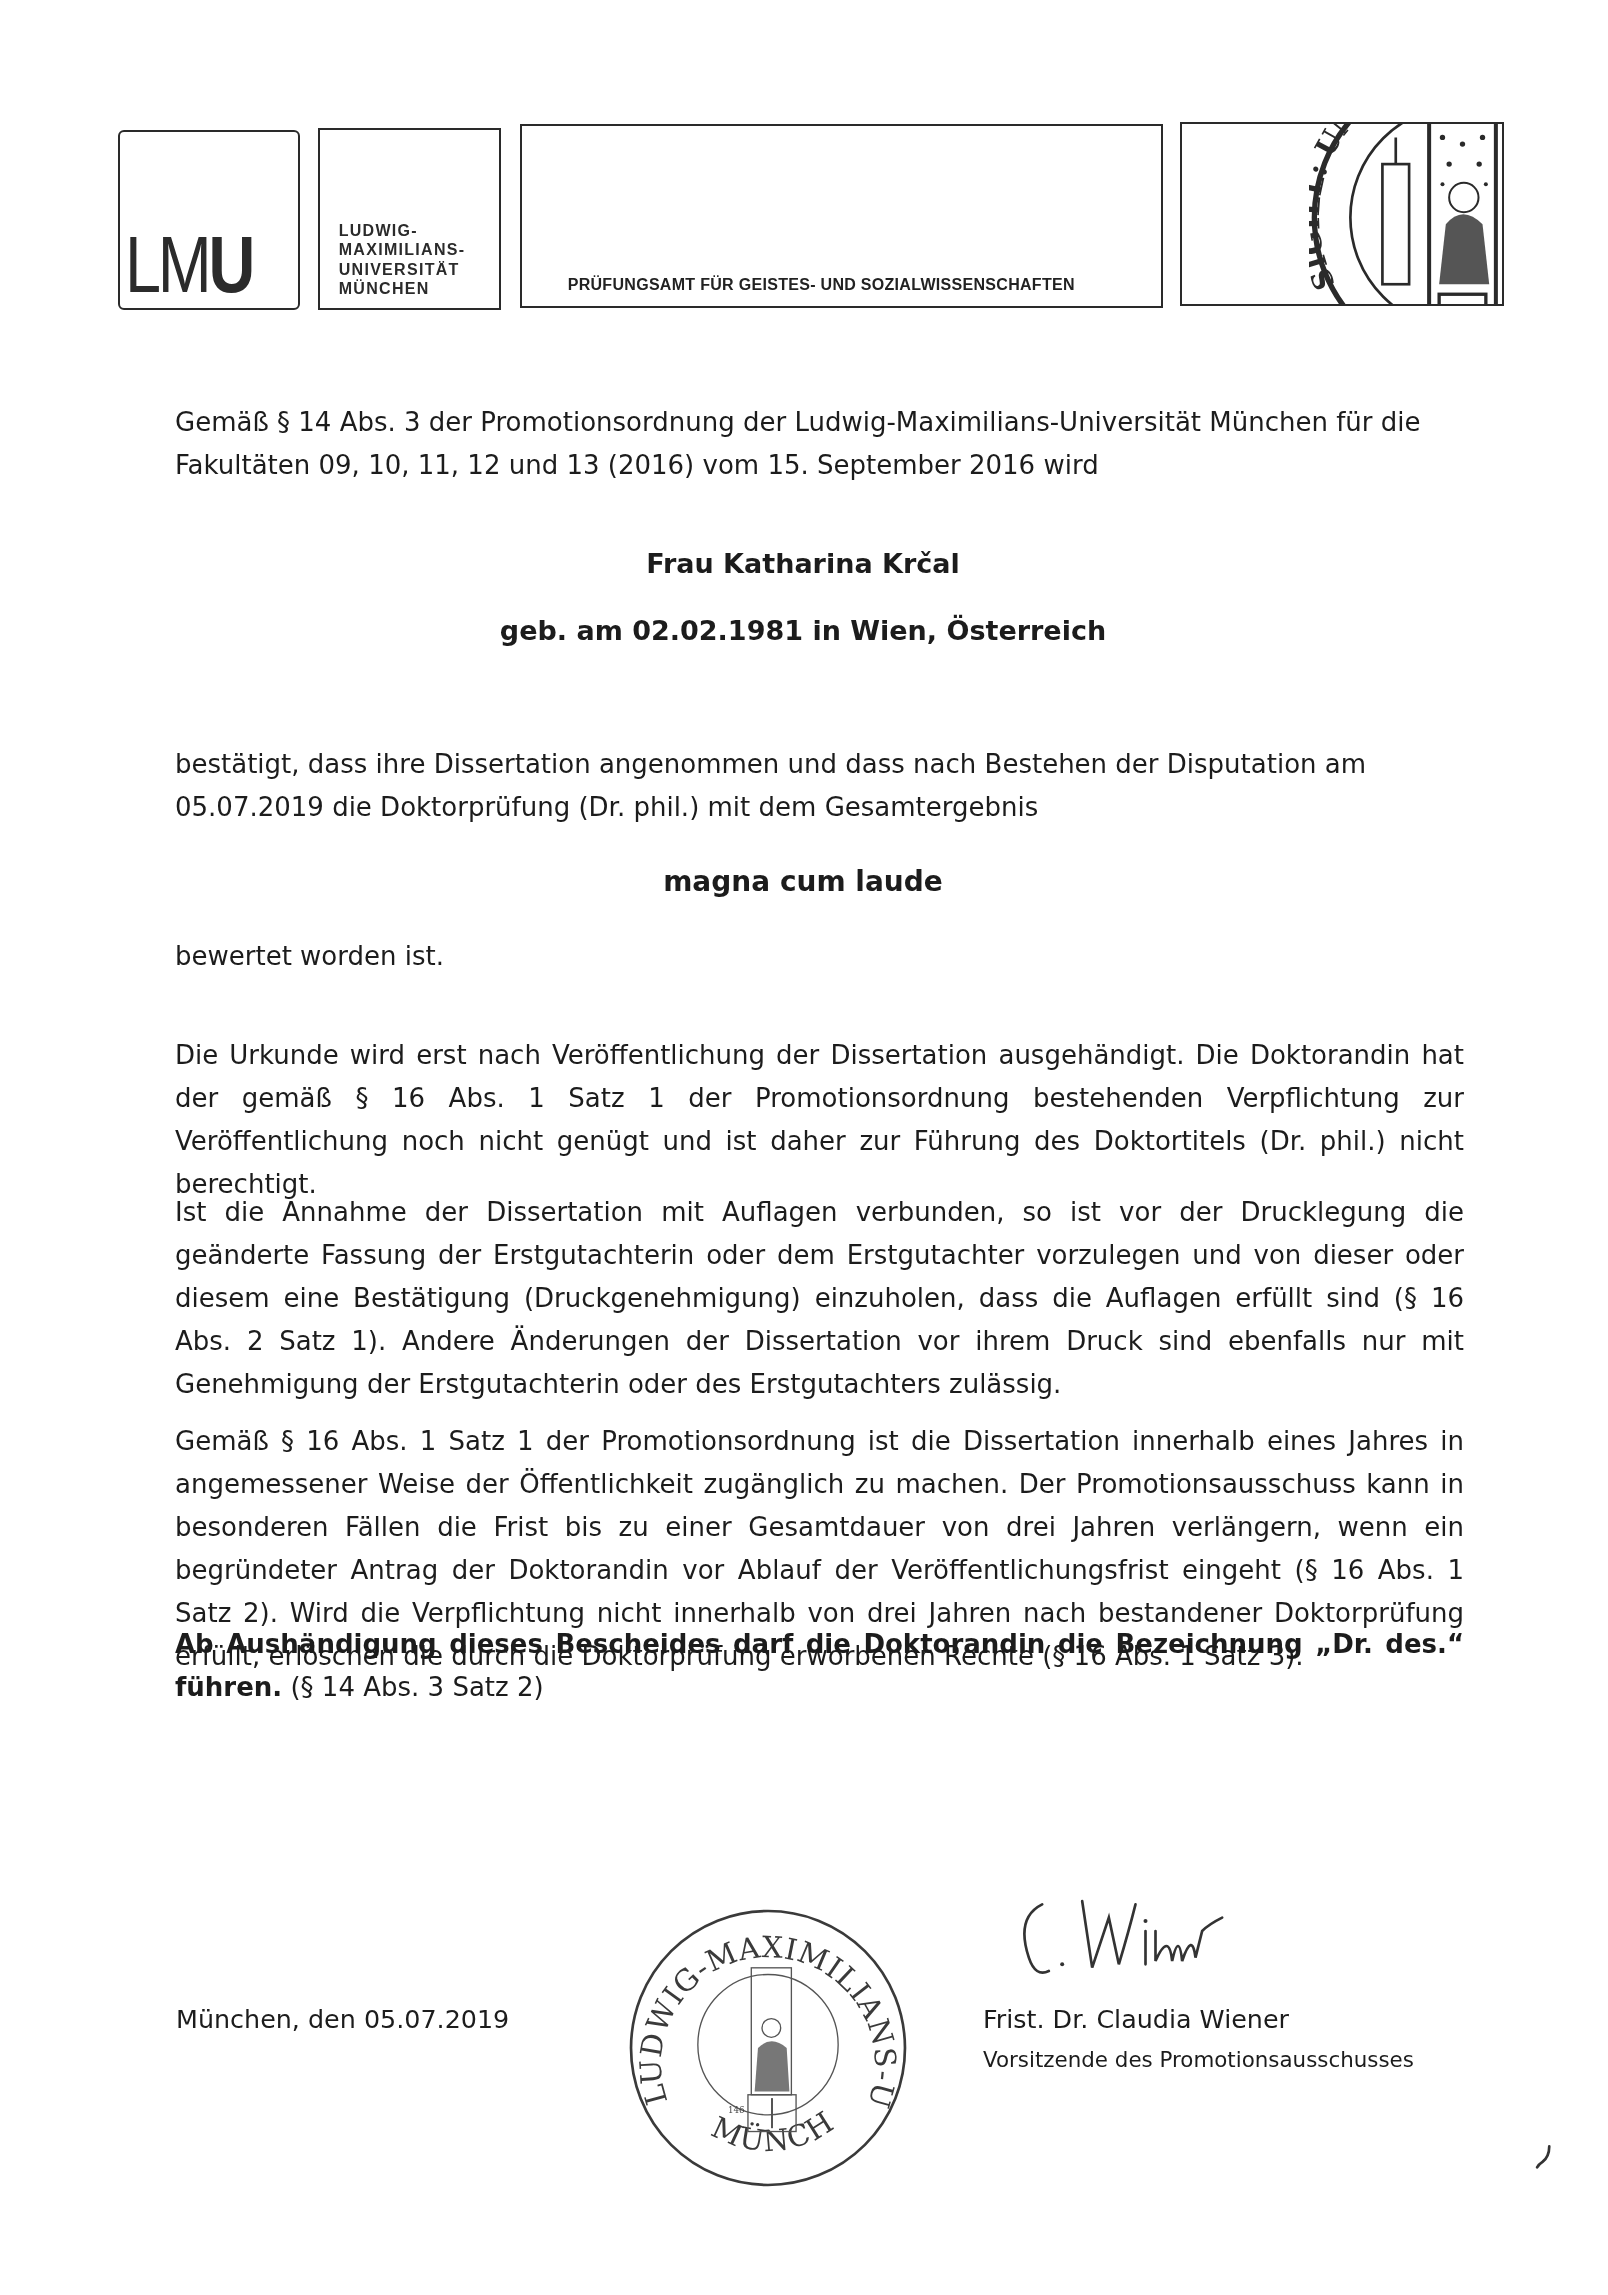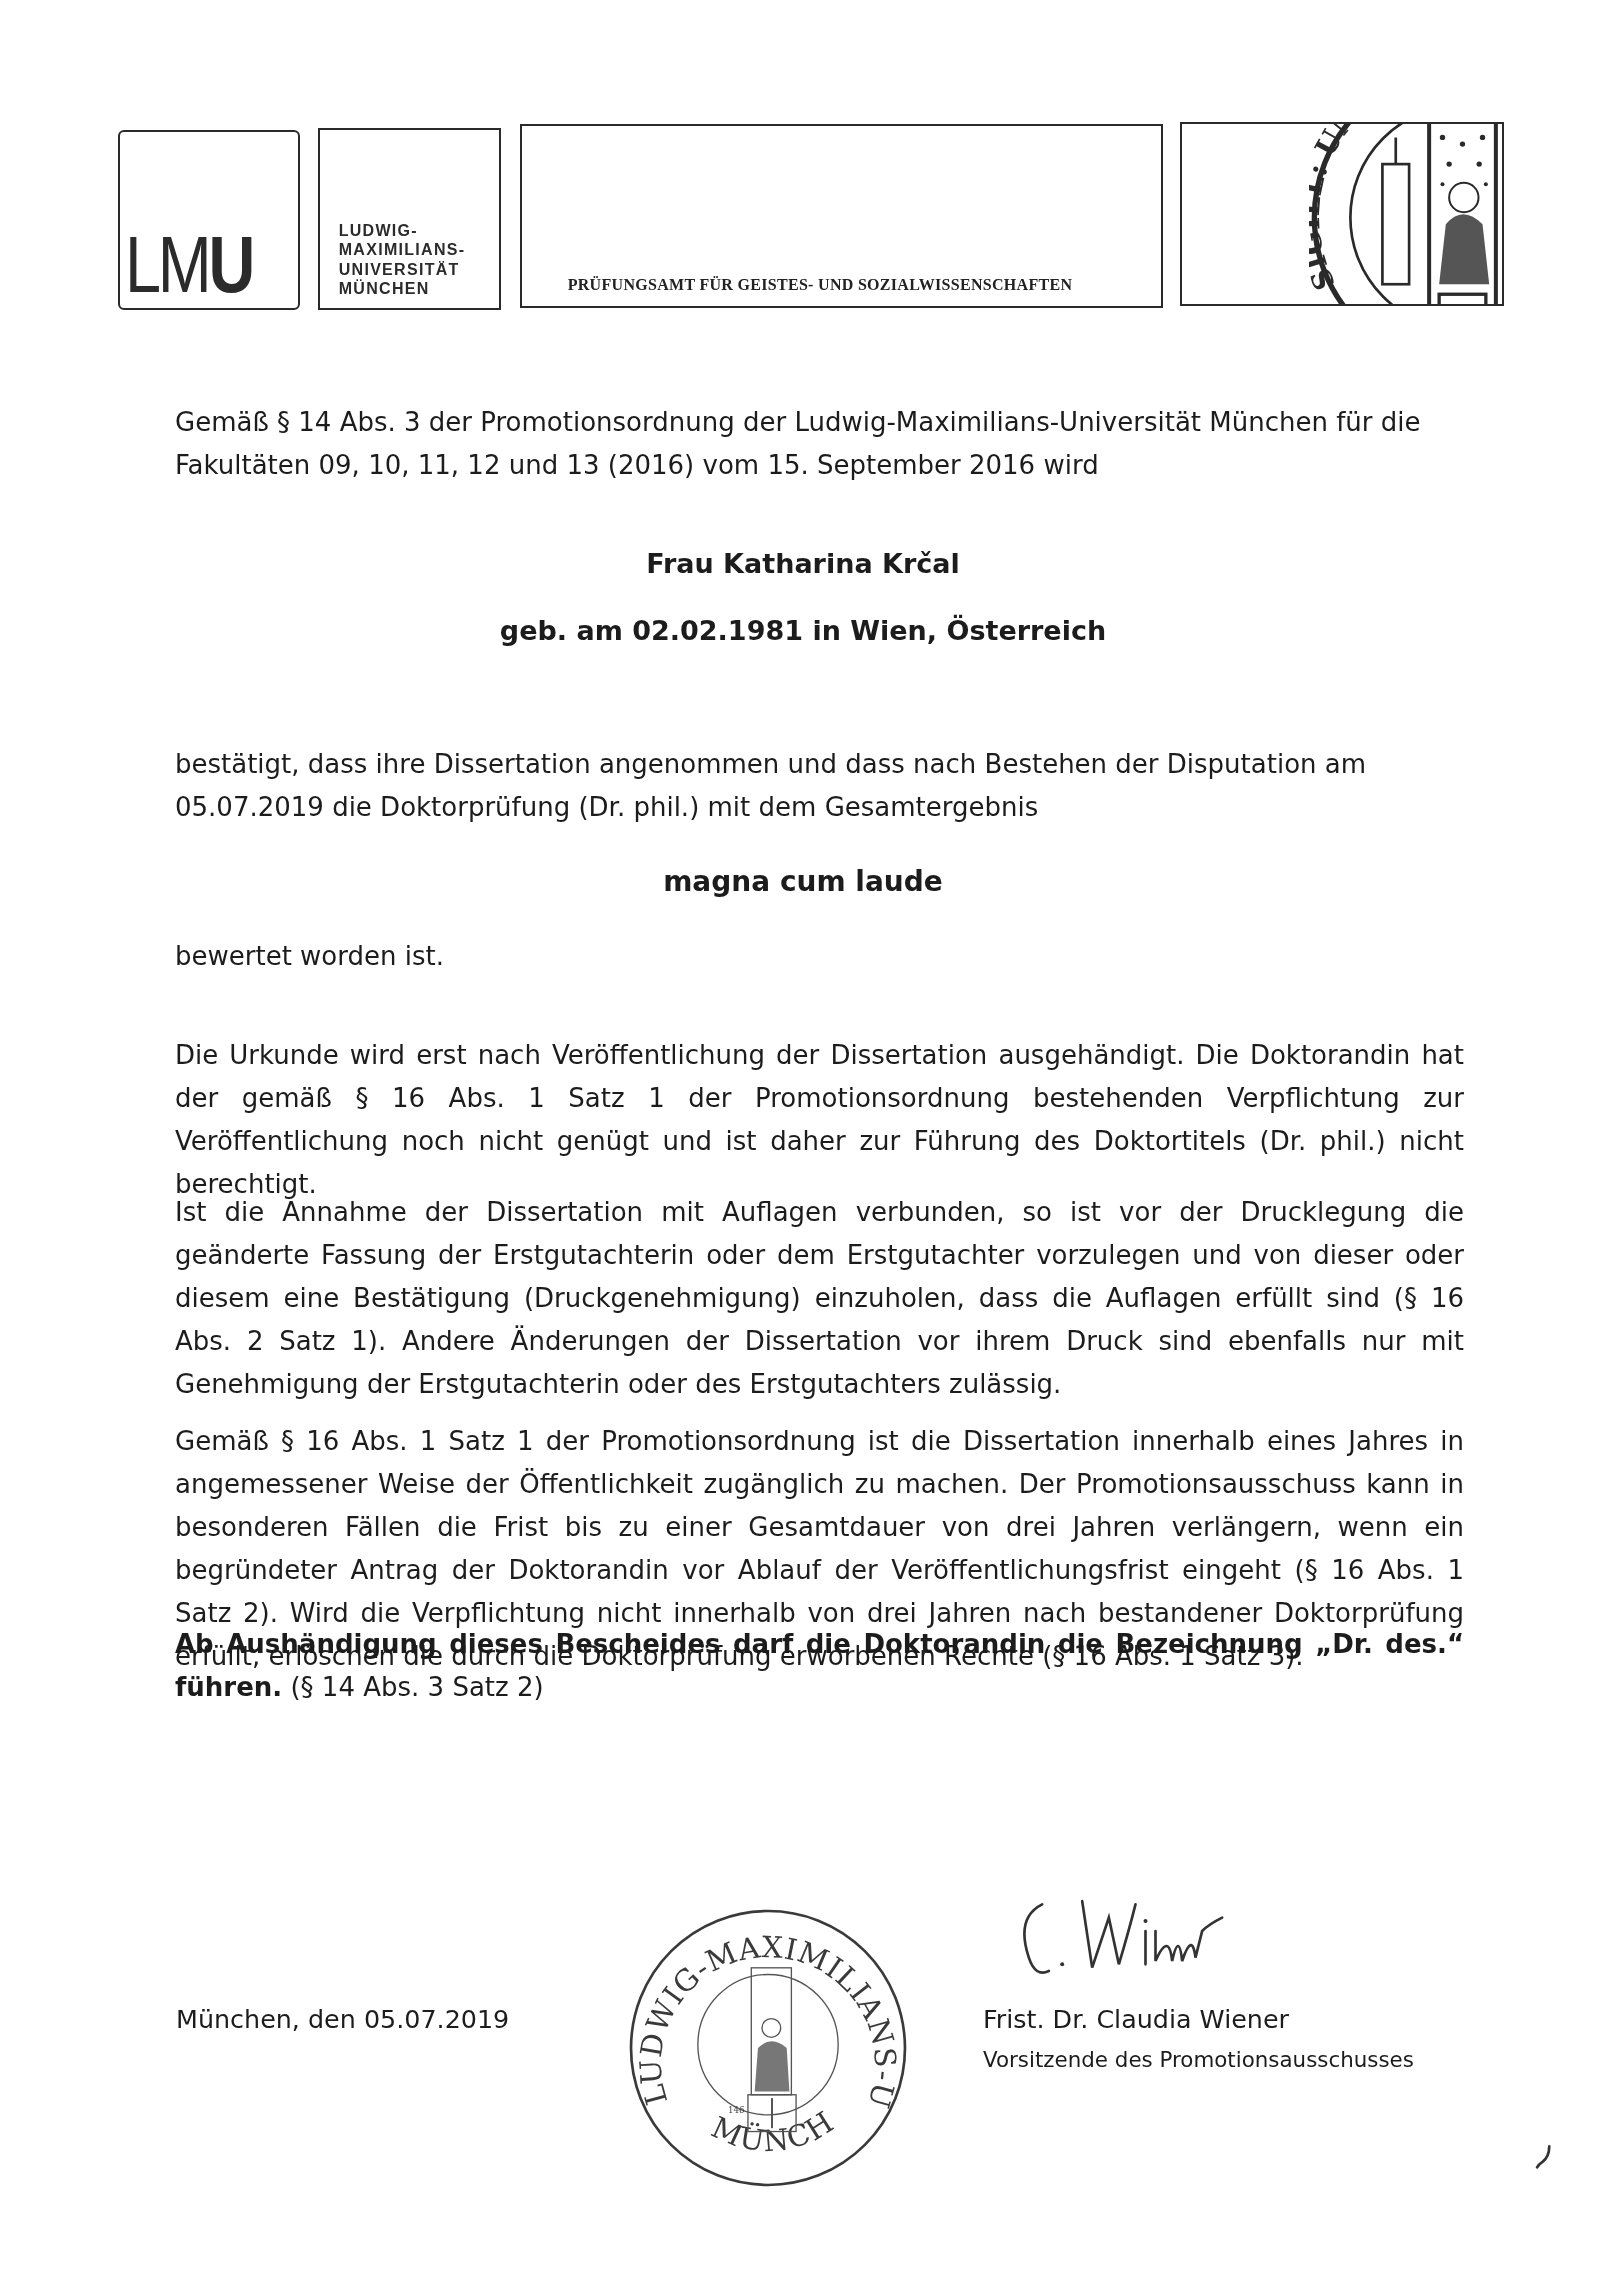--- a/index.html
+++ b/index.html
@@ -20,21 +20,21 @@
   }
   .lmu-logo .thin { font-weight: 400; }
   .lmu-logo .bold { font-weight: 700; }
   .uni-name {
     position: absolute; left: 18.7px; bottom: 9.4px;
     font-family: "Liberation Sans", sans-serif; font-size: 16px; line-height: 19.4px;
     letter-spacing: 1.3px; color: #2b2b2b; font-weight: 700;
   }
   .office-label {
     position: absolute; left: 14.7px; bottom: 12px;
-    font-family: Liberation Serif, serif; font-size: 16px; font-weight: 700;
+    font-family: Liberation Sans, sans-serif; font-size: 16px; font-weight: 700;
     color: #222; letter-spacing: 0.3px; padding-left: 31px;
   }
   .seal-partial { position: absolute; left: 127px; top: -60px; }
   .text { position: absolute; font-size: 26px; line-height: 43px; color: #1c1c1c; }
   .justify { text-align: justify; text-align-last: left; }
   .center { text-align: center; }
   .bold { font-weight: 700; }
   #intro { left: 175px; top: 401px; width: 1269px; }
   #name { left: 175px; top: 542px; width: 1256px; font-size: 27px; }
   #birth { left: 175px; top: 609px; width: 1256px; font-size: 27px; }

